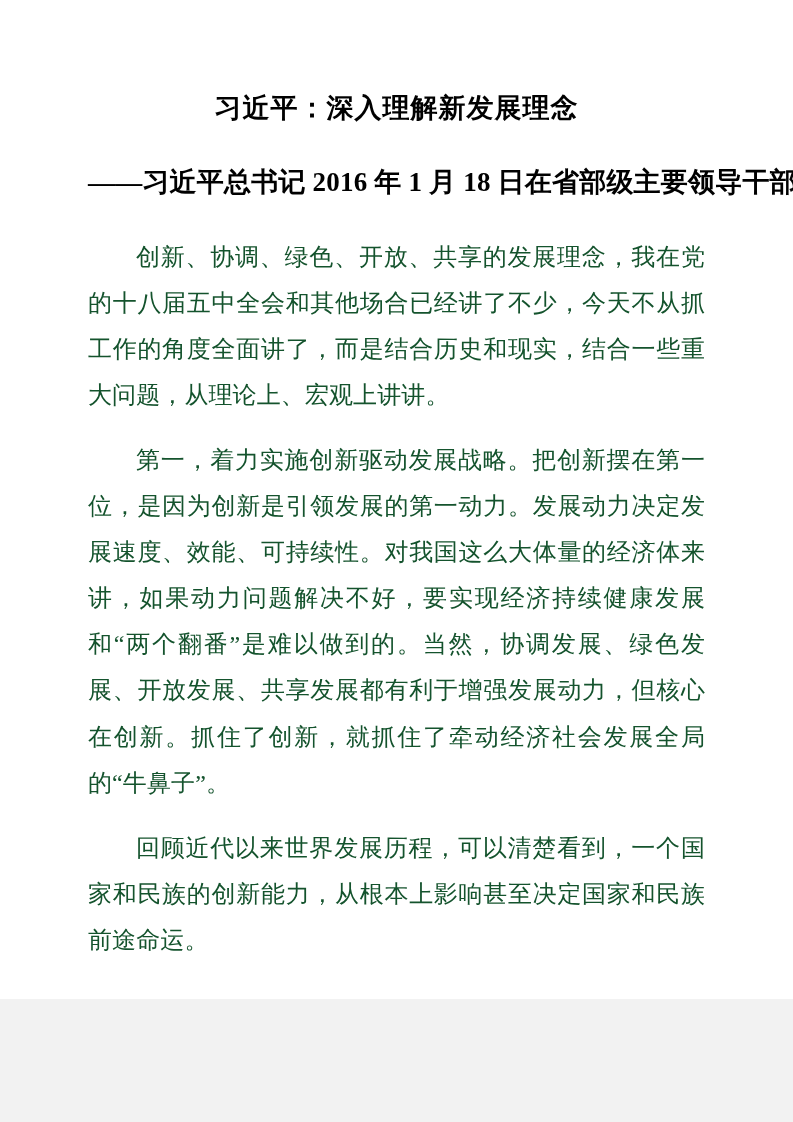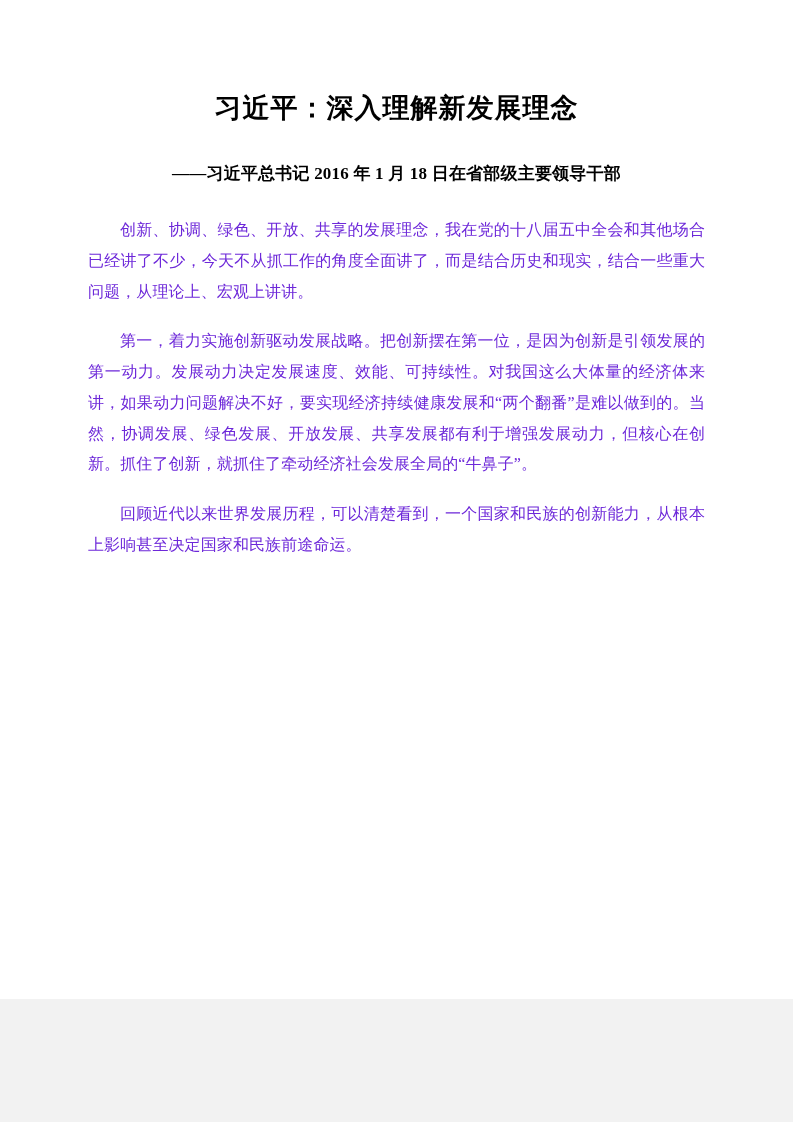--- a/index.html
+++ b/index.html
@@ -24,42 +24,42 @@
     text-align: center;
     font-size: 27px;
     font-weight: bold;
     letter-spacing: 1px;
     margin: 28px 0 0 0;
     line-height: 1.4;
     color: #000;
   }
   .subtitle {
     margin: 30px 0 0 0;
-    font-size: 17px;
+    font-size: 27px;
     font-weight: bold;
     line-height: 1.85;
     text-align: justify;
     text-align-last: center;
     letter-spacing: 0.2px;
     color: #000;
   }
   .subtitle .sub-line {
     display: block;
     white-space: nowrap;
   }
   .body-text {
     margin-top: 26px;
   }
   p.para {
     margin: 0 0 0 0;
-    font-size: 16px;
+    font-size: 24px;
     line-height: 1.92;
     text-align: justify;
     text-indent: 2em;
-    color: #6d28d9;
+    color: #14532d;
     letter-spacing: 0.1px;
   }
   p.para + p.para {
     margin-top: 19px;
   }
 </style>
 </head>
 <body>
 
 <div class="page">

